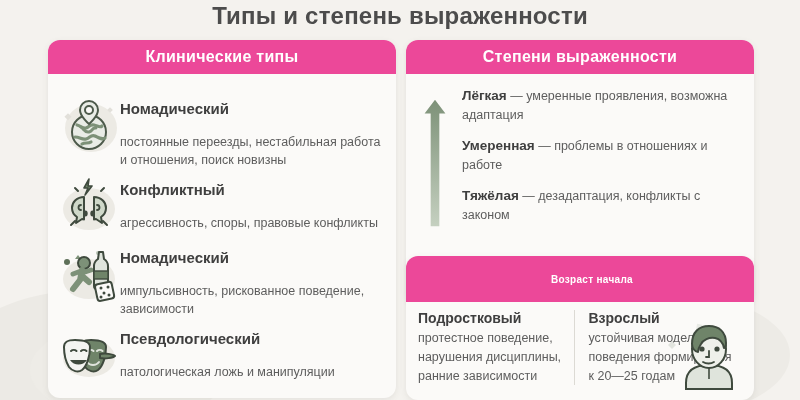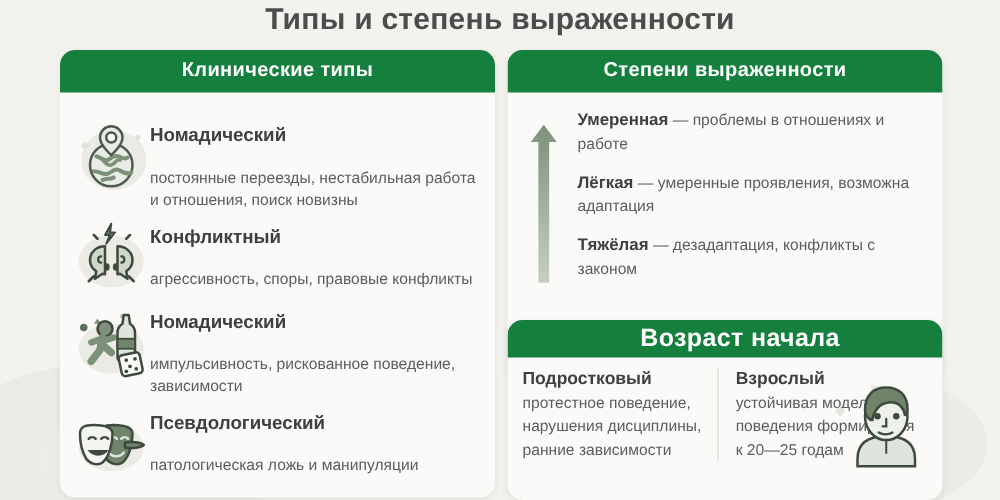--- a/index.html
+++ b/index.html
@@ -21,21 +21,21 @@
     color:#4c4c4c; letter-spacing:.2px;
   }
 
   .card {
     position:absolute; background:#fbfaf8;
     border-radius:12px;
     box-shadow:0 2px 6px rgba(90,90,80,.10);
     overflow:hidden;
   }
   .card-header {
-    background:#15803d; color:#ffffff;
+    background:#ec4899; color:#ffffff;
     font-size:16px; font-weight:bold;
     text-align:center; letter-spacing:.3px;
     display:flex; align-items:center; justify-content:center;
   }
 
   
   #card-clinical { left:48px; top:40px; width:348px; height:358px; }
   #card-clinical .card-header { height:34px; }
   .type-list { padding:17px 0 0 0; }
   .type-row { display:flex; align-items:flex-start; padding:3px 12px 3px 10px; }
@@ -50,21 +50,21 @@
   .sev-body { display:flex; padding:10px 10px 6px 16px; }
   .sev-arrow { width:40px; flex:0 0 40px; padding-top:4px; }
   .sev-items { padding-top:2px; }
   .sev-item { margin-bottom:11px; }
   .sev-item:last-child { margin-bottom:0; }
   .sev-line { font-size:12.5px; color:#5d5d5d; line-height:1.5; }
   .sev-line b { font-size:13.5px; color:#3f3f3f; }
 
   
   #card-age { left:406px; top:256px; width:348px; height:144px; }
-  #card-age .card-header { height:30px; font-size:20px;padding-left:24px; }
+  #card-age .card-header { height:46px; font-size:10px;padding-left:24px; }
   .age-body { display:flex; padding:8px 10px 0 12px; position:relative; }
   .age-col { flex:1; padding-right:10px; }
   .age-col.right { padding-left:14px; border-left:1px solid #dcdad4; }
   .age-name { font-size:14px; font-weight:bold; color:#3f3f3f; margin-bottom:3px; }
   .age-desc { font-size:12.5px; color:#5d5d5d; line-height:1.5; }
 
   .person { position:absolute; right:2px; bottom:-2px; width:86px; height:70px; }
   svg { display:block; overflow:visible; }
 </style>
 </head>
@@ -178,24 +178,24 @@
           <linearGradient id="arrGrad" x1="0" y1="1" x2="0" y2="0">
             <stop offset="0%" stop-color="#c5d0c0"></stop>
             <stop offset="100%" stop-color="#7d9178"></stop>
           </linearGradient>
         </defs>
         <path d="M15 2l12 16h-7v130h-10V18H3z" fill="url(#arrGrad)"></path>
       </svg>
     </div>
     <div class="sev-items">
       <div class="sev-item">
+        <div class="sev-line"><b>Лёгкая</b><span> — </span><span>умеренные проявления, возможна адаптация</span></div>
+      </div>
+      <div class="sev-item">
         <div class="sev-line"><b>Умеренная</b><span> — </span><span>проблемы в отношениях и работе</span></div>
-      </div>
-      <div class="sev-item">
-        <div class="sev-line"><b>Лёгкая</b><span> — </span><span>умеренные проявления, возможна адаптация</span></div>
       </div>
       <div class="sev-item">
         <div class="sev-line"><b>Тяжёлая</b><span> — </span><span>дезадаптация, конфликты с законом</span></div>
       </div>
     </div>
   </div>
 </div>
 
 <div class="card" id="card-age">
   <div class="card-header">Возраст начала</div>

